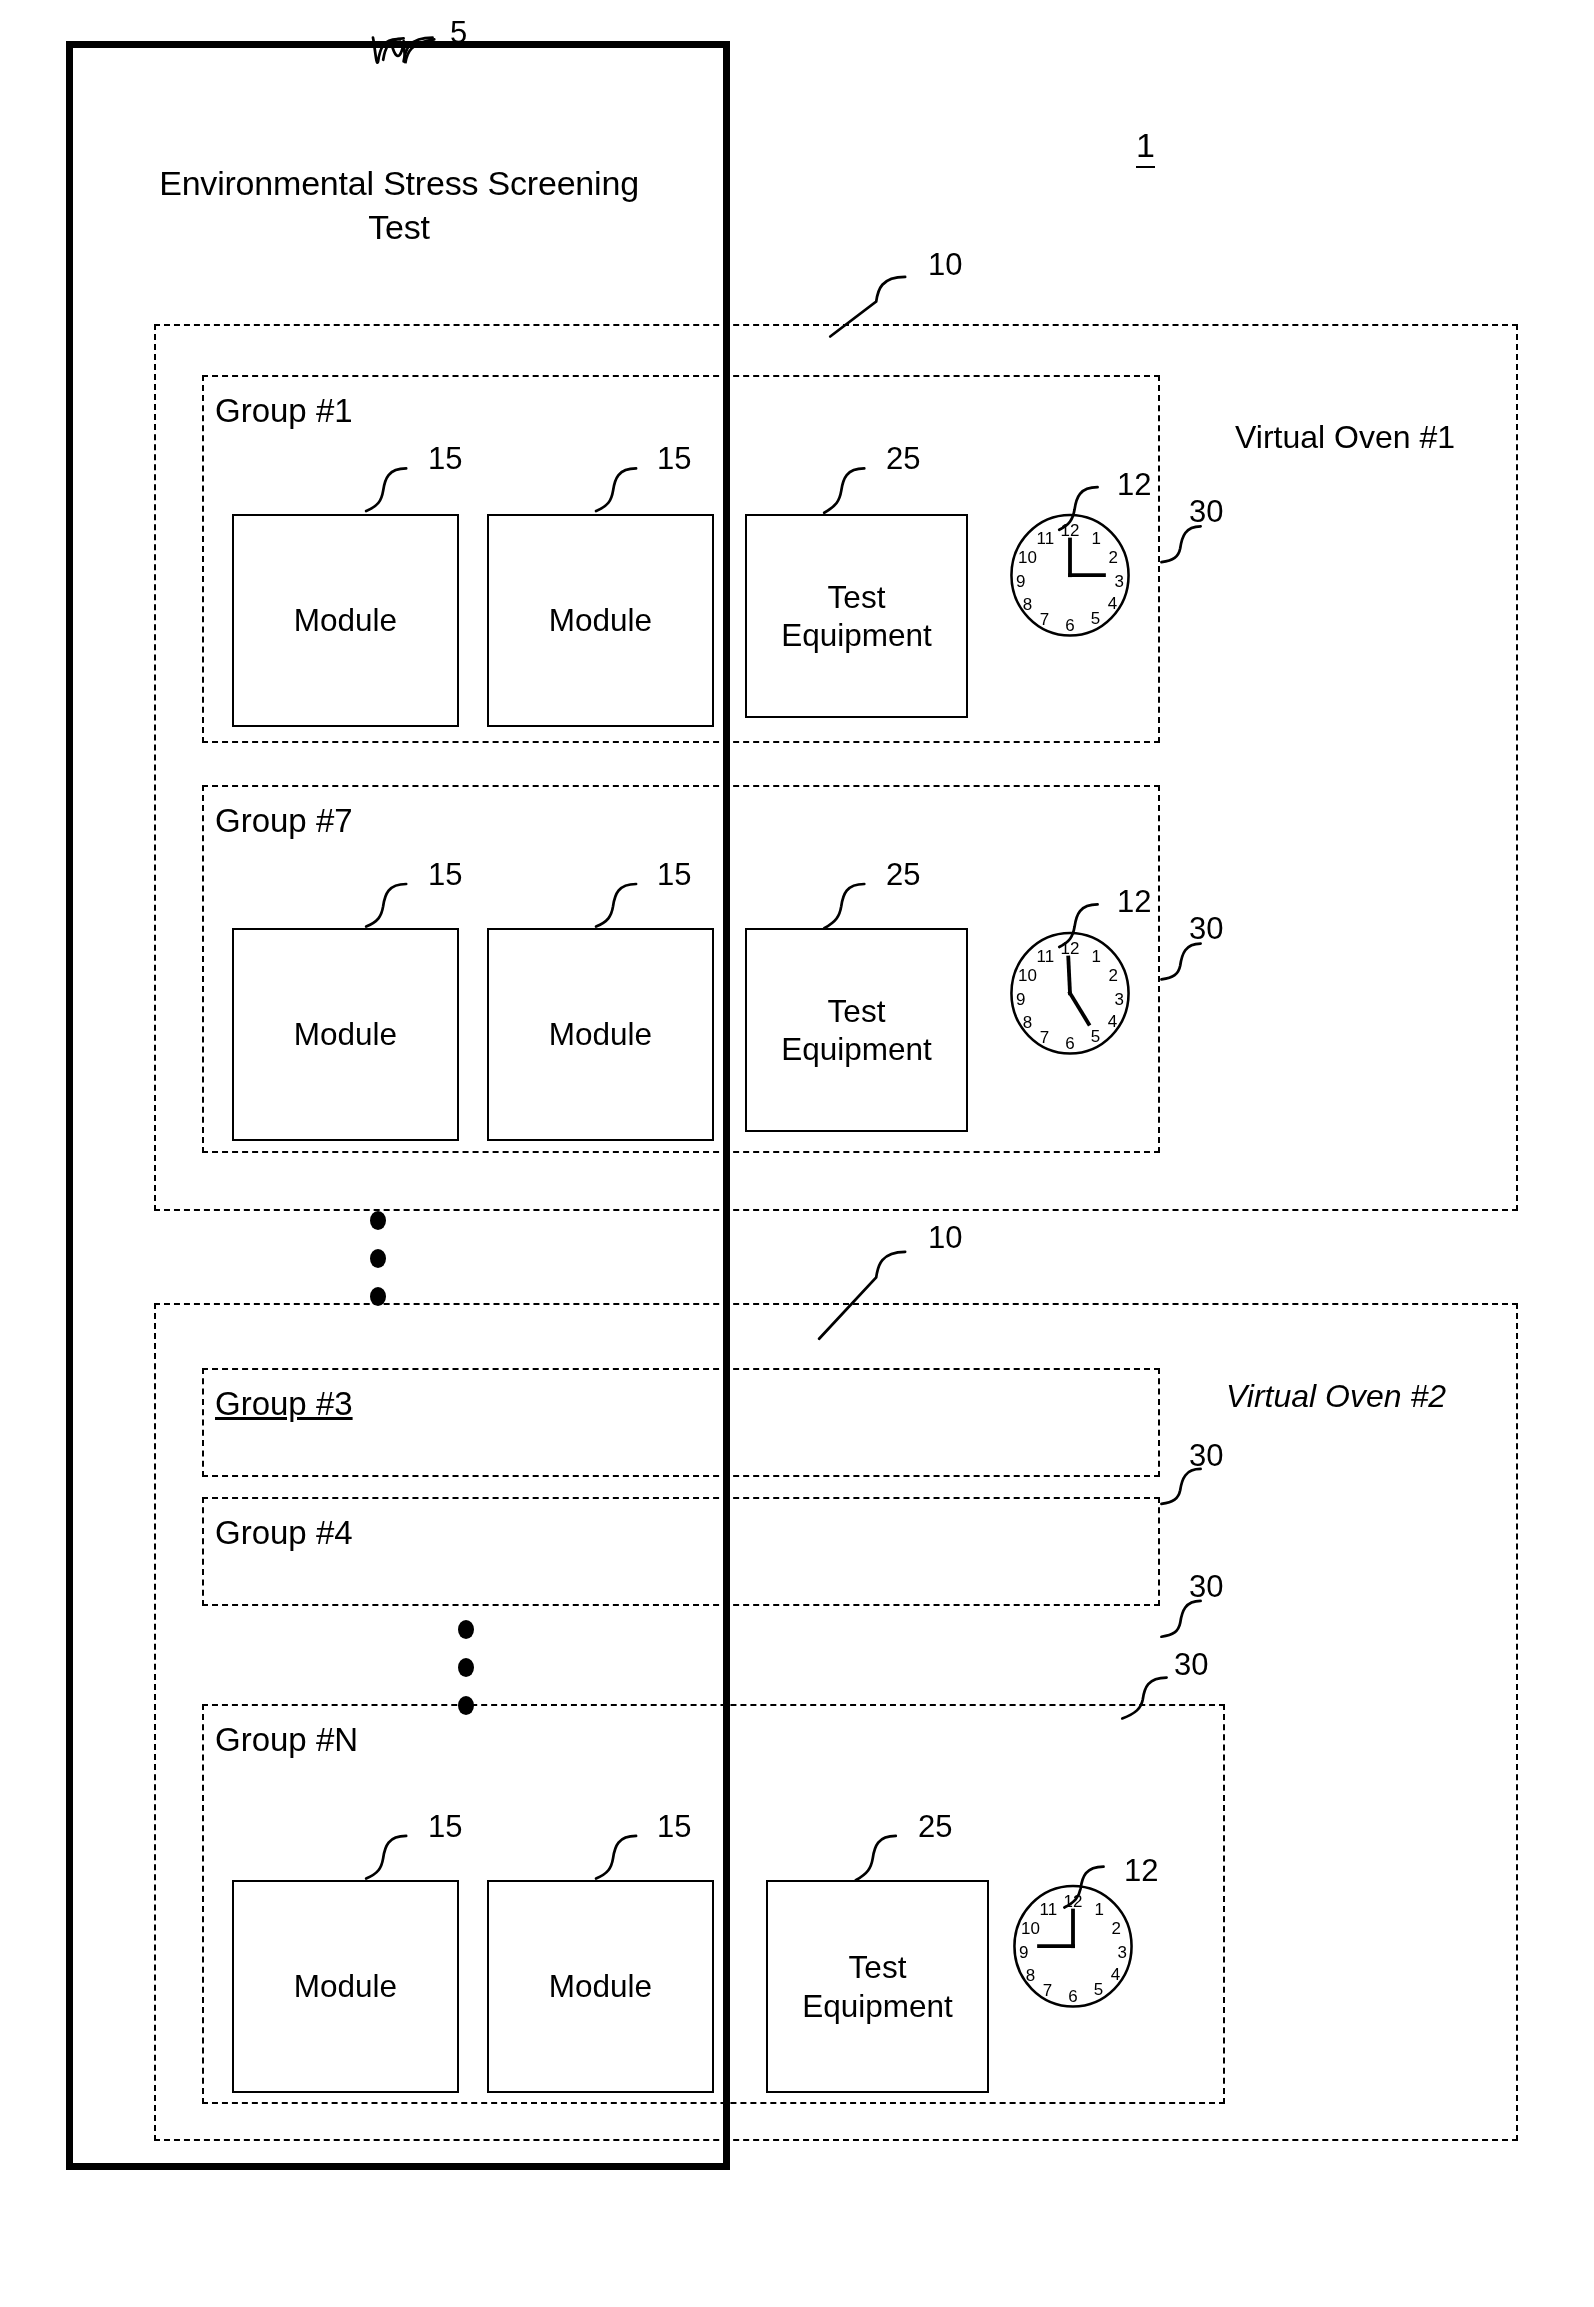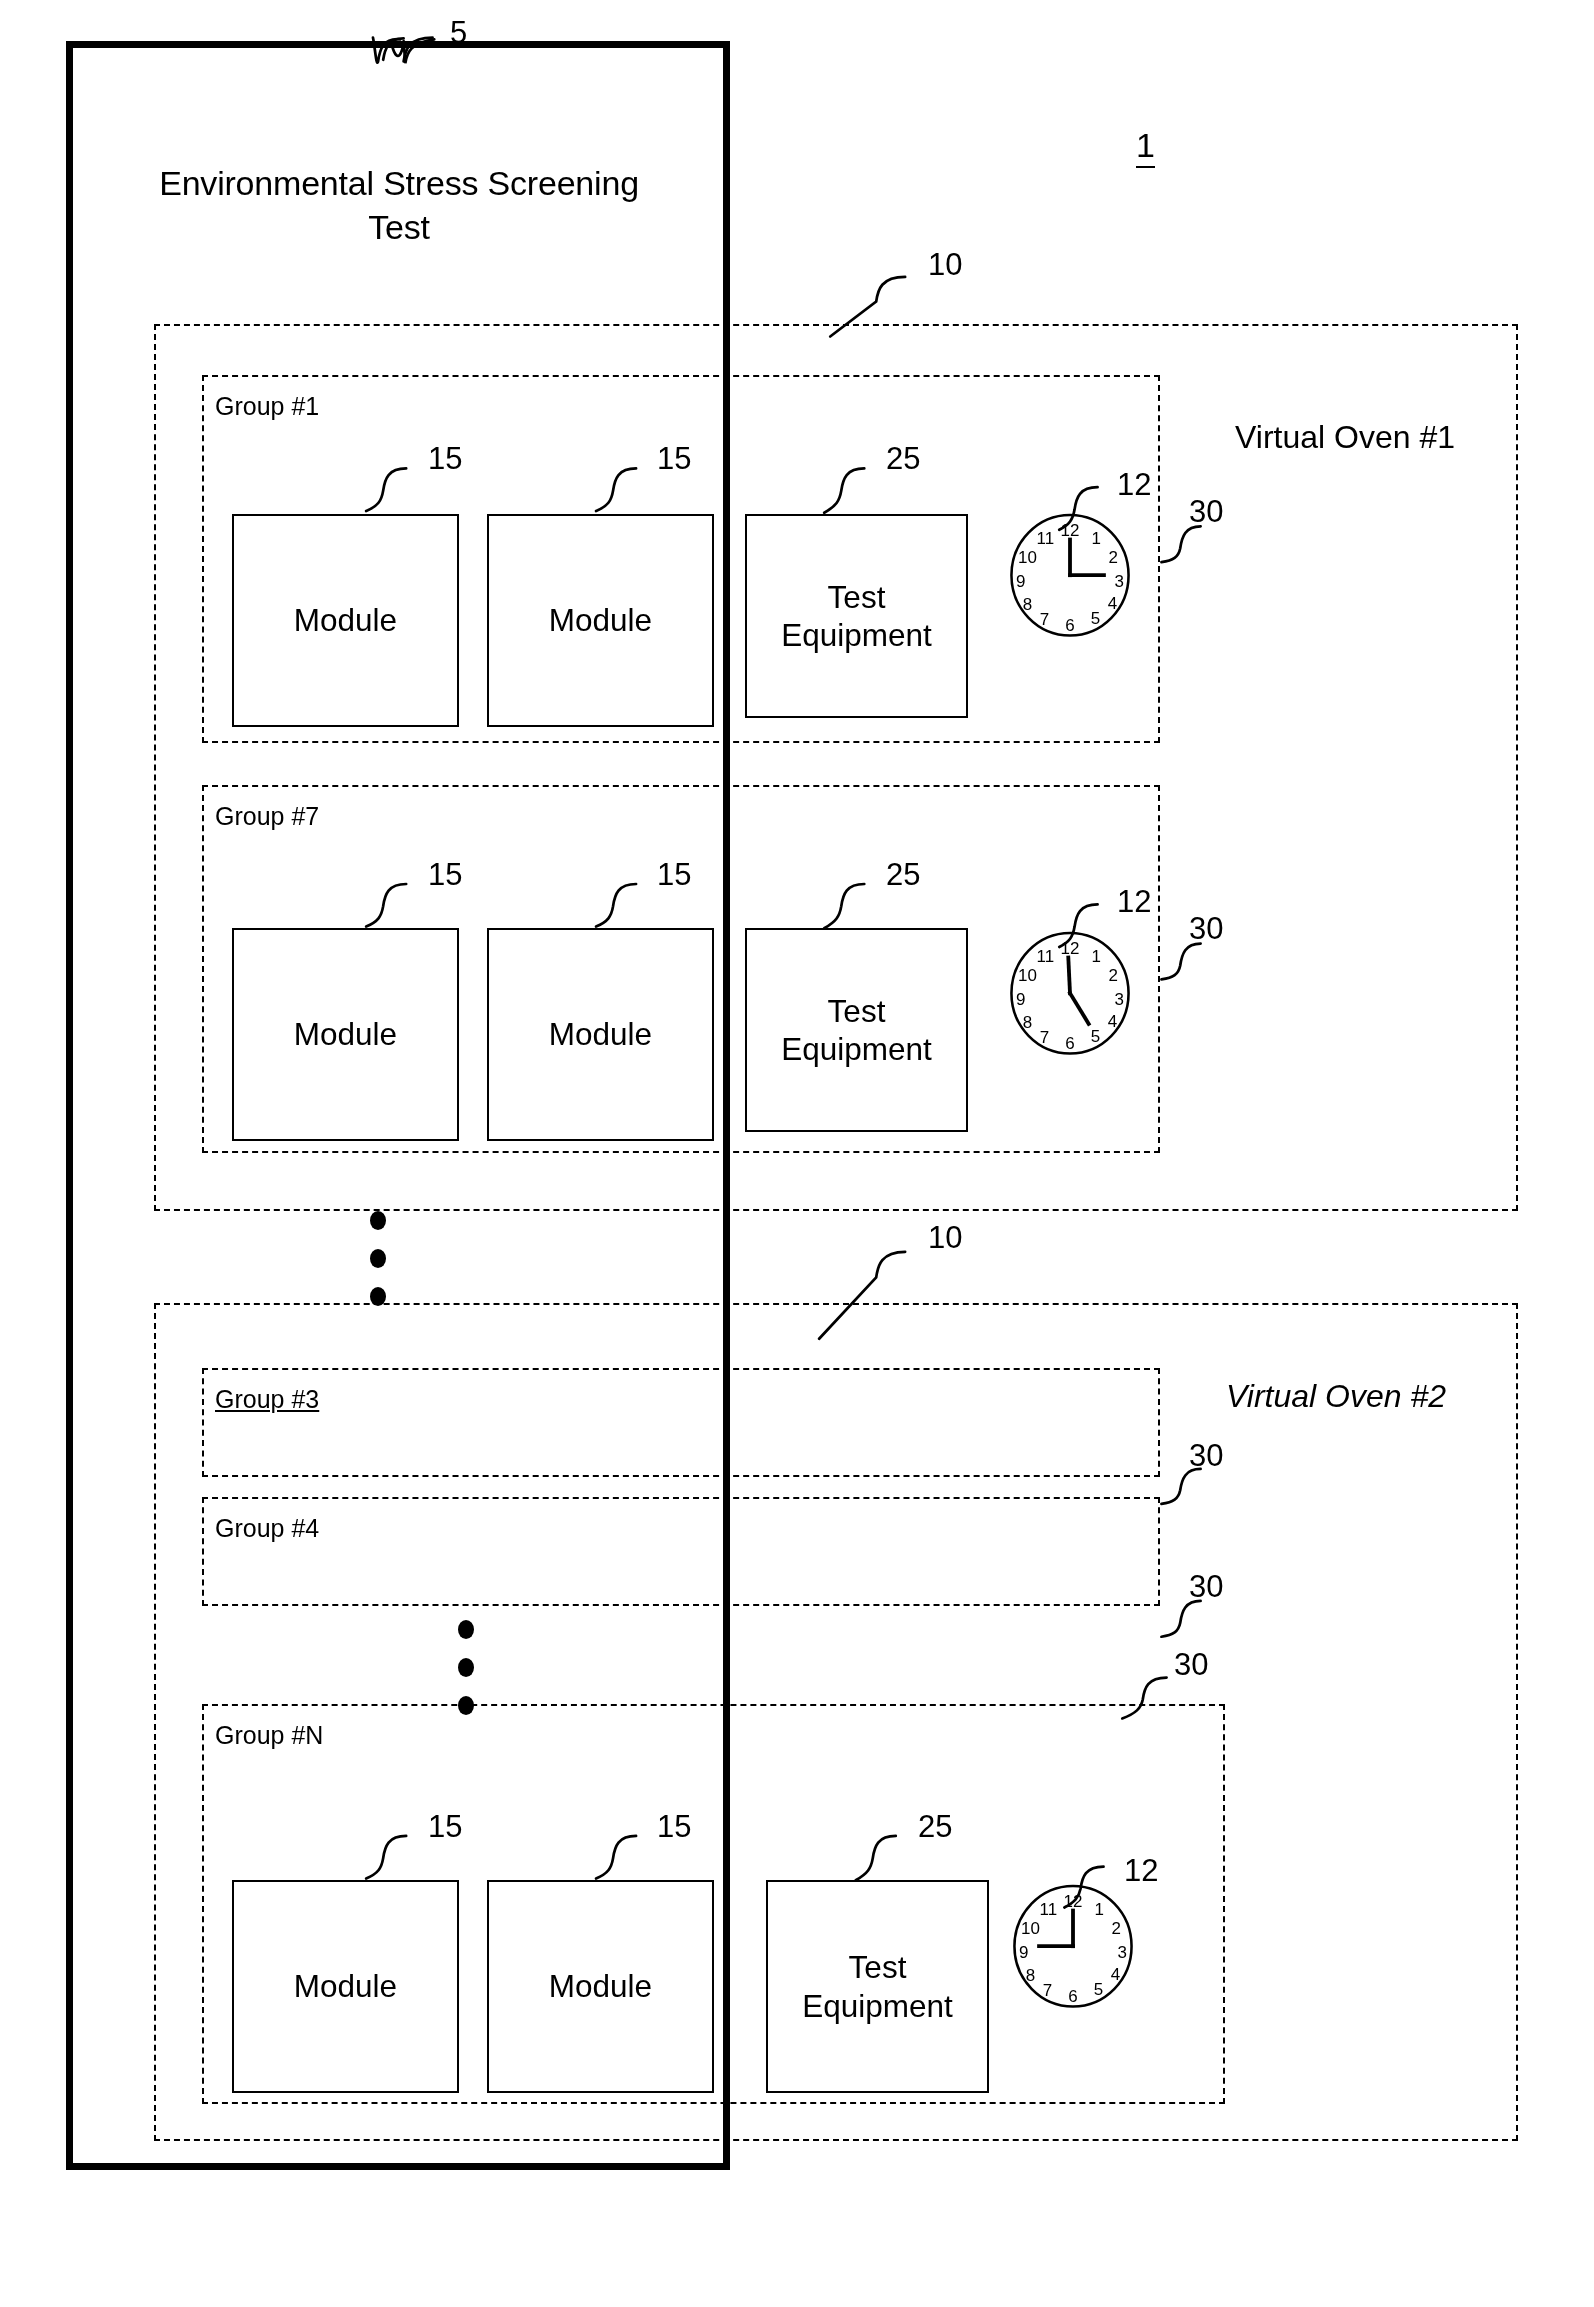--- a/index.html
+++ b/index.html
@@ -61,21 +61,21 @@
   
   .group {
     position: absolute;
     border: 2.6px dashed #000;
     box-sizing: border-box;
     background: transparent;
     z-index: 3;
   }
   .group-label {
     position: absolute;
-    font-size: 25px;
+    font-size: 33px;
     white-space: nowrap;
     z-index: 5;
   }
 
   
   .boxnode {
     position: absolute;
     border: 2.6px solid #000;
     box-sizing: border-box;
     background: #ffffff;

